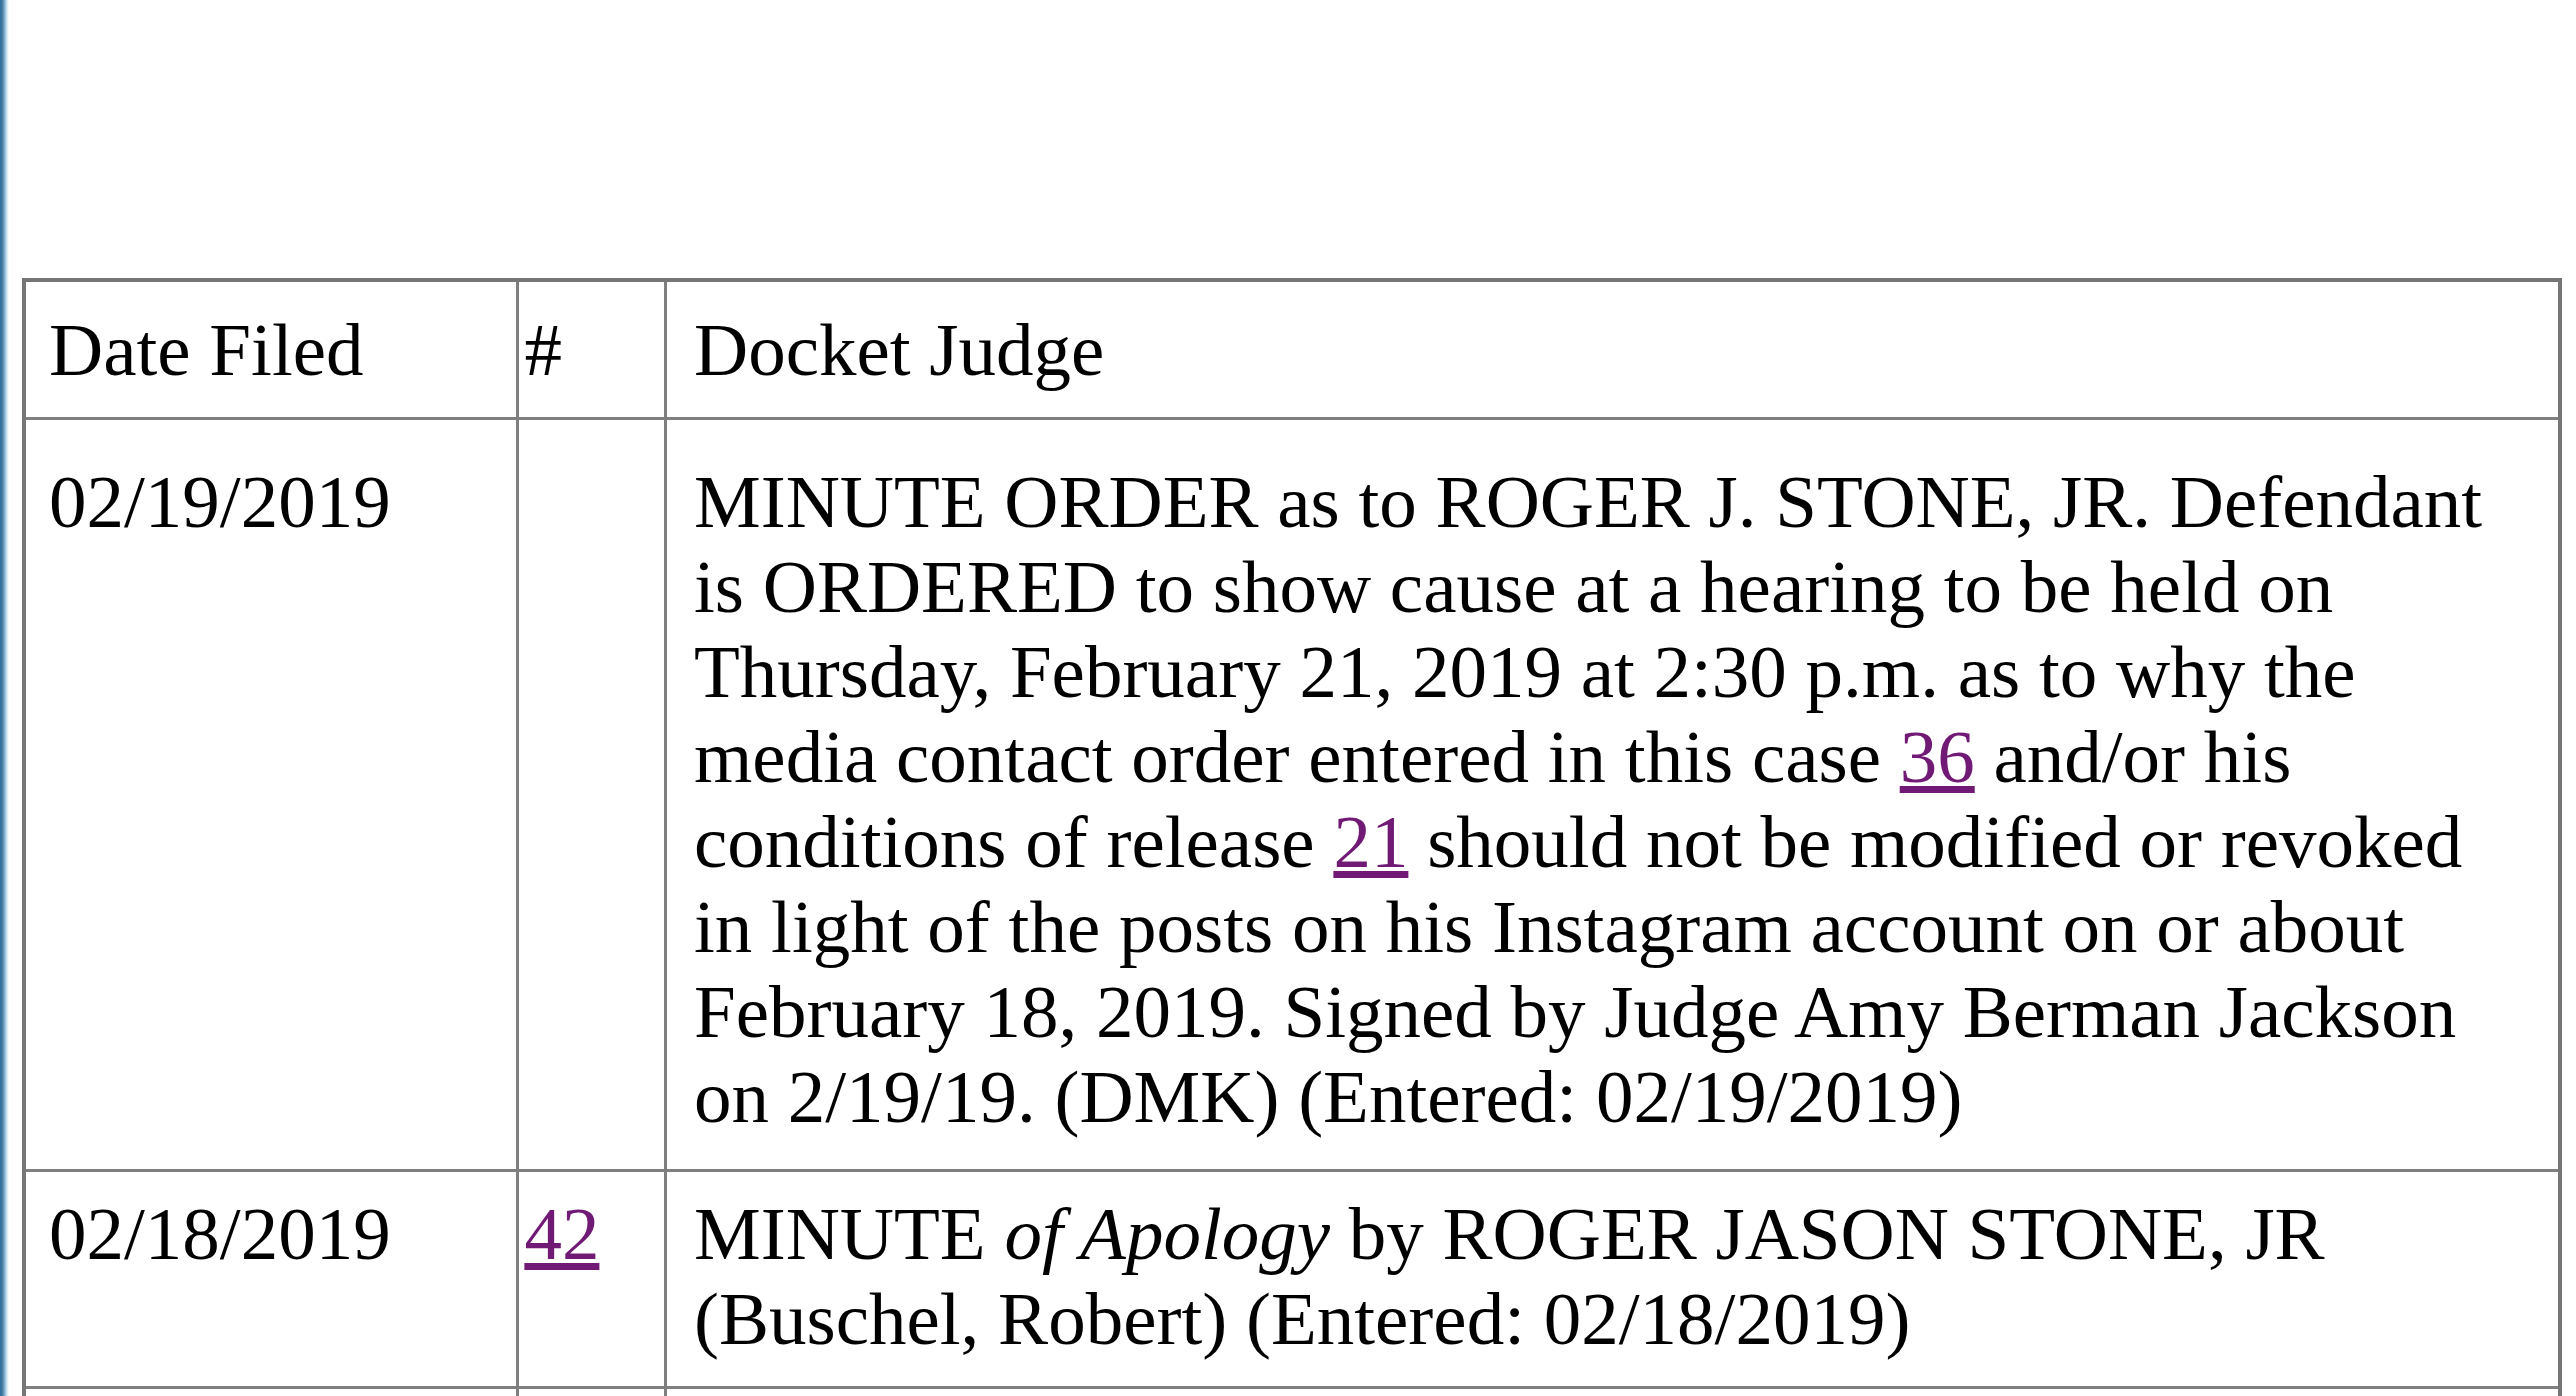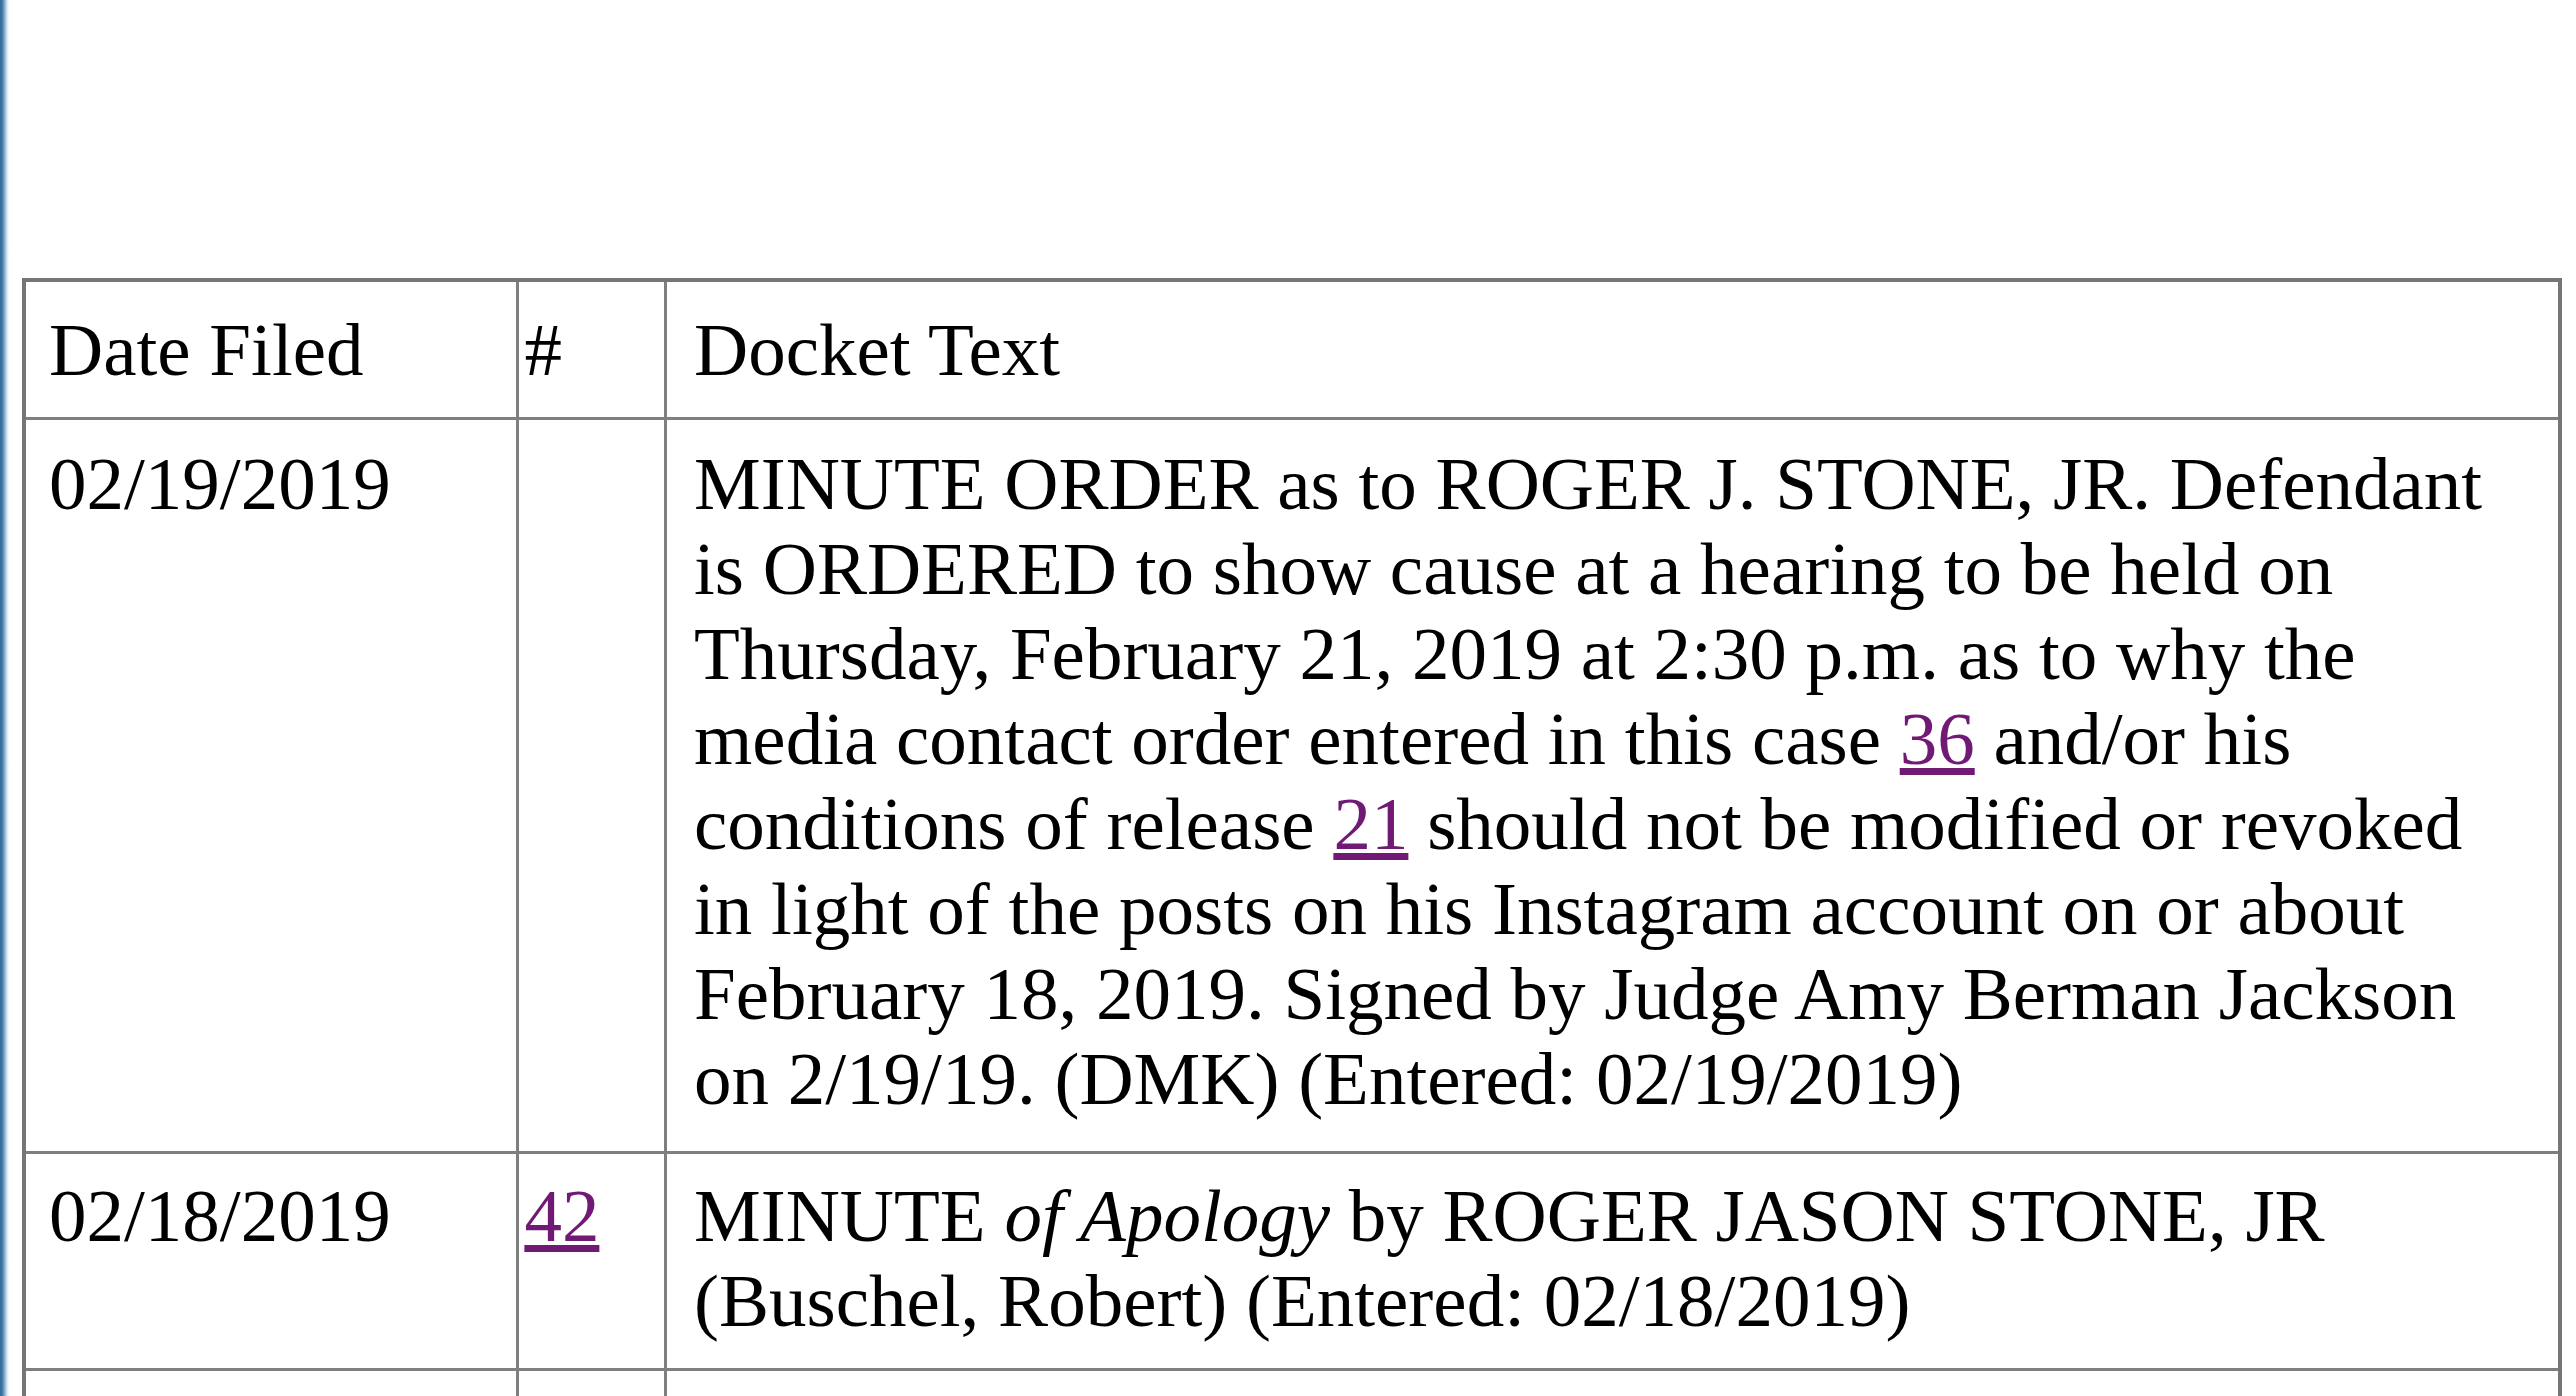--- a/index.html
+++ b/index.html
@@ -49,21 +49,21 @@
   table.docket { border: 4px solid #767676; }
   table.docket th, table.docket td {
     border: 3.4px solid #7f7f7f;
     vertical-align: top;
     text-align: left;
     overflow: hidden;
   }
   th.h-date, td.cell-date { padding: 25px 13.4px 25px 23.5px; }
   th.h-num,  td.cell-num  { padding: 25px 5.4px;  text-align: center; }
   th.h-text, td.cell-text { padding: 25px 27px 25px 27px; }
-  tr.row-entry-1 td { padding-top: 21px; padding-bottom: 29.5px; }
+  tr.row-entry-1 td { padding-top: 39px; padding-bottom: 29.5px; }
   tr.row-entry-2 td { padding-top: 19px; padding-bottom: 25.5px; }
   tr.row-partial td { height: 67px; padding: 0; }
   th { font-weight: normal; }
   a.doc-link {
     color: #701a75;
     text-decoration: underline;
     cursor: pointer;
   }
   em.italic-seg { }
 </style>
@@ -78,21 +78,21 @@
   <table class="docket">
     <colgroup>
       <col style="width:494px">
       <col style="width:148px">
       <col style="width:1894px">
     </colgroup>
     <thead>
       <tr>
         <th class="h-date">Date Filed</th>
         <th class="h-num">#</th>
-        <th class="h-text">Docket Text</th>
+        <th class="h-text">Docket Judge</th>
       </tr>
     </thead>
     <tbody>
       <tr class="row-entry-1">
         <td class="cell-date">02/19/2019</td>
         <td class="cell-num"></td>
         <td class="cell-text"><span>MINUTE ORDER as to ROGER J. STONE, JR. Defendant is ORDERED to show cause at a hearing to be held on Thursday, February 21, 2019 at 2:30 p.m. as to why the media contact order entered in this case </span><a class="doc-link" href="#">36</a><span> and/or his conditions of release </span><a class="doc-link" href="#">21</a><span> should not be modified or revoked in light of the posts on his Instagram account on or about February 18, 2019. Signed by Judge Amy Berman Jackson on 2/19/19. (DMK) (Entered: 02/19/2019)</span></td>
       </tr>
       <tr class="row-entry-2">
         <td class="cell-date">02/18/2019</td>

